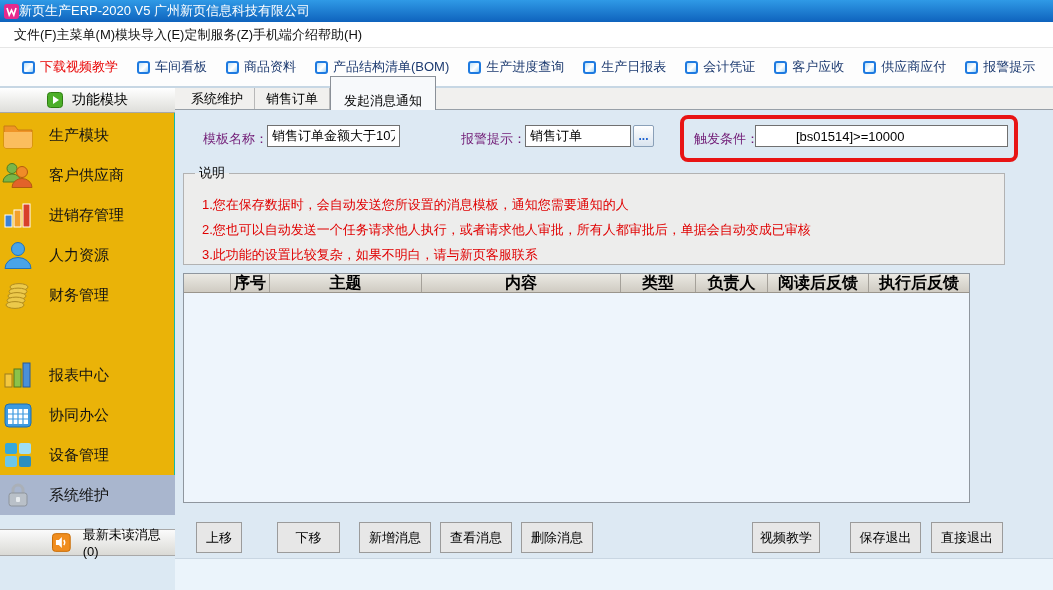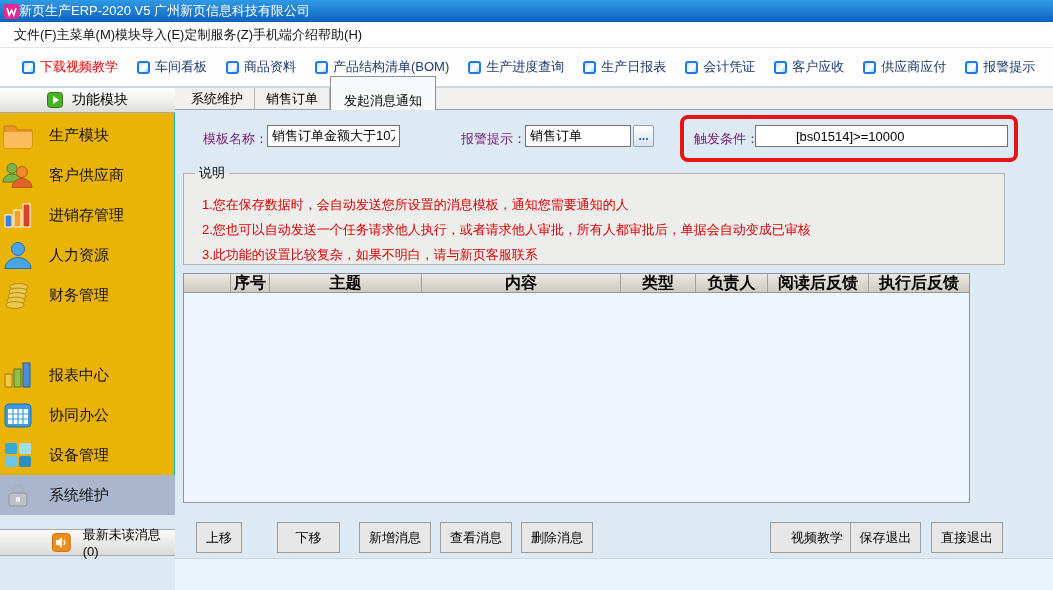--- a/index.html
+++ b/index.html
@@ -295,19 +295,19 @@
       </div>
       <div class="grid-body"></div>
     </div>
 
     <button class="act" style="left:21px;  width:46px;">上移</button>
     <button class="act" style="left:102px; width:63px;">下移</button>
     <button class="act" style="left:184px; width:72px;">新增消息</button>
     <button class="act" style="left:265px; width:72px;">查看消息</button>
     <button class="act" style="left:346px; width:72px;">删除消息</button>
 
-    <button class="act" style="left:595px; width:94px;">视频教学</button>
+    <button class="act" style="left:577px; width:68px;">视频教学</button>
     <button class="act" style="left:675px; width:71px;">保存退出</button>
     <button class="act" style="left:756px; width:72px;">直接退出</button>
 
     <div class="bottom-strip"></div>
   </div>
 </div>
 
 </body></html>

